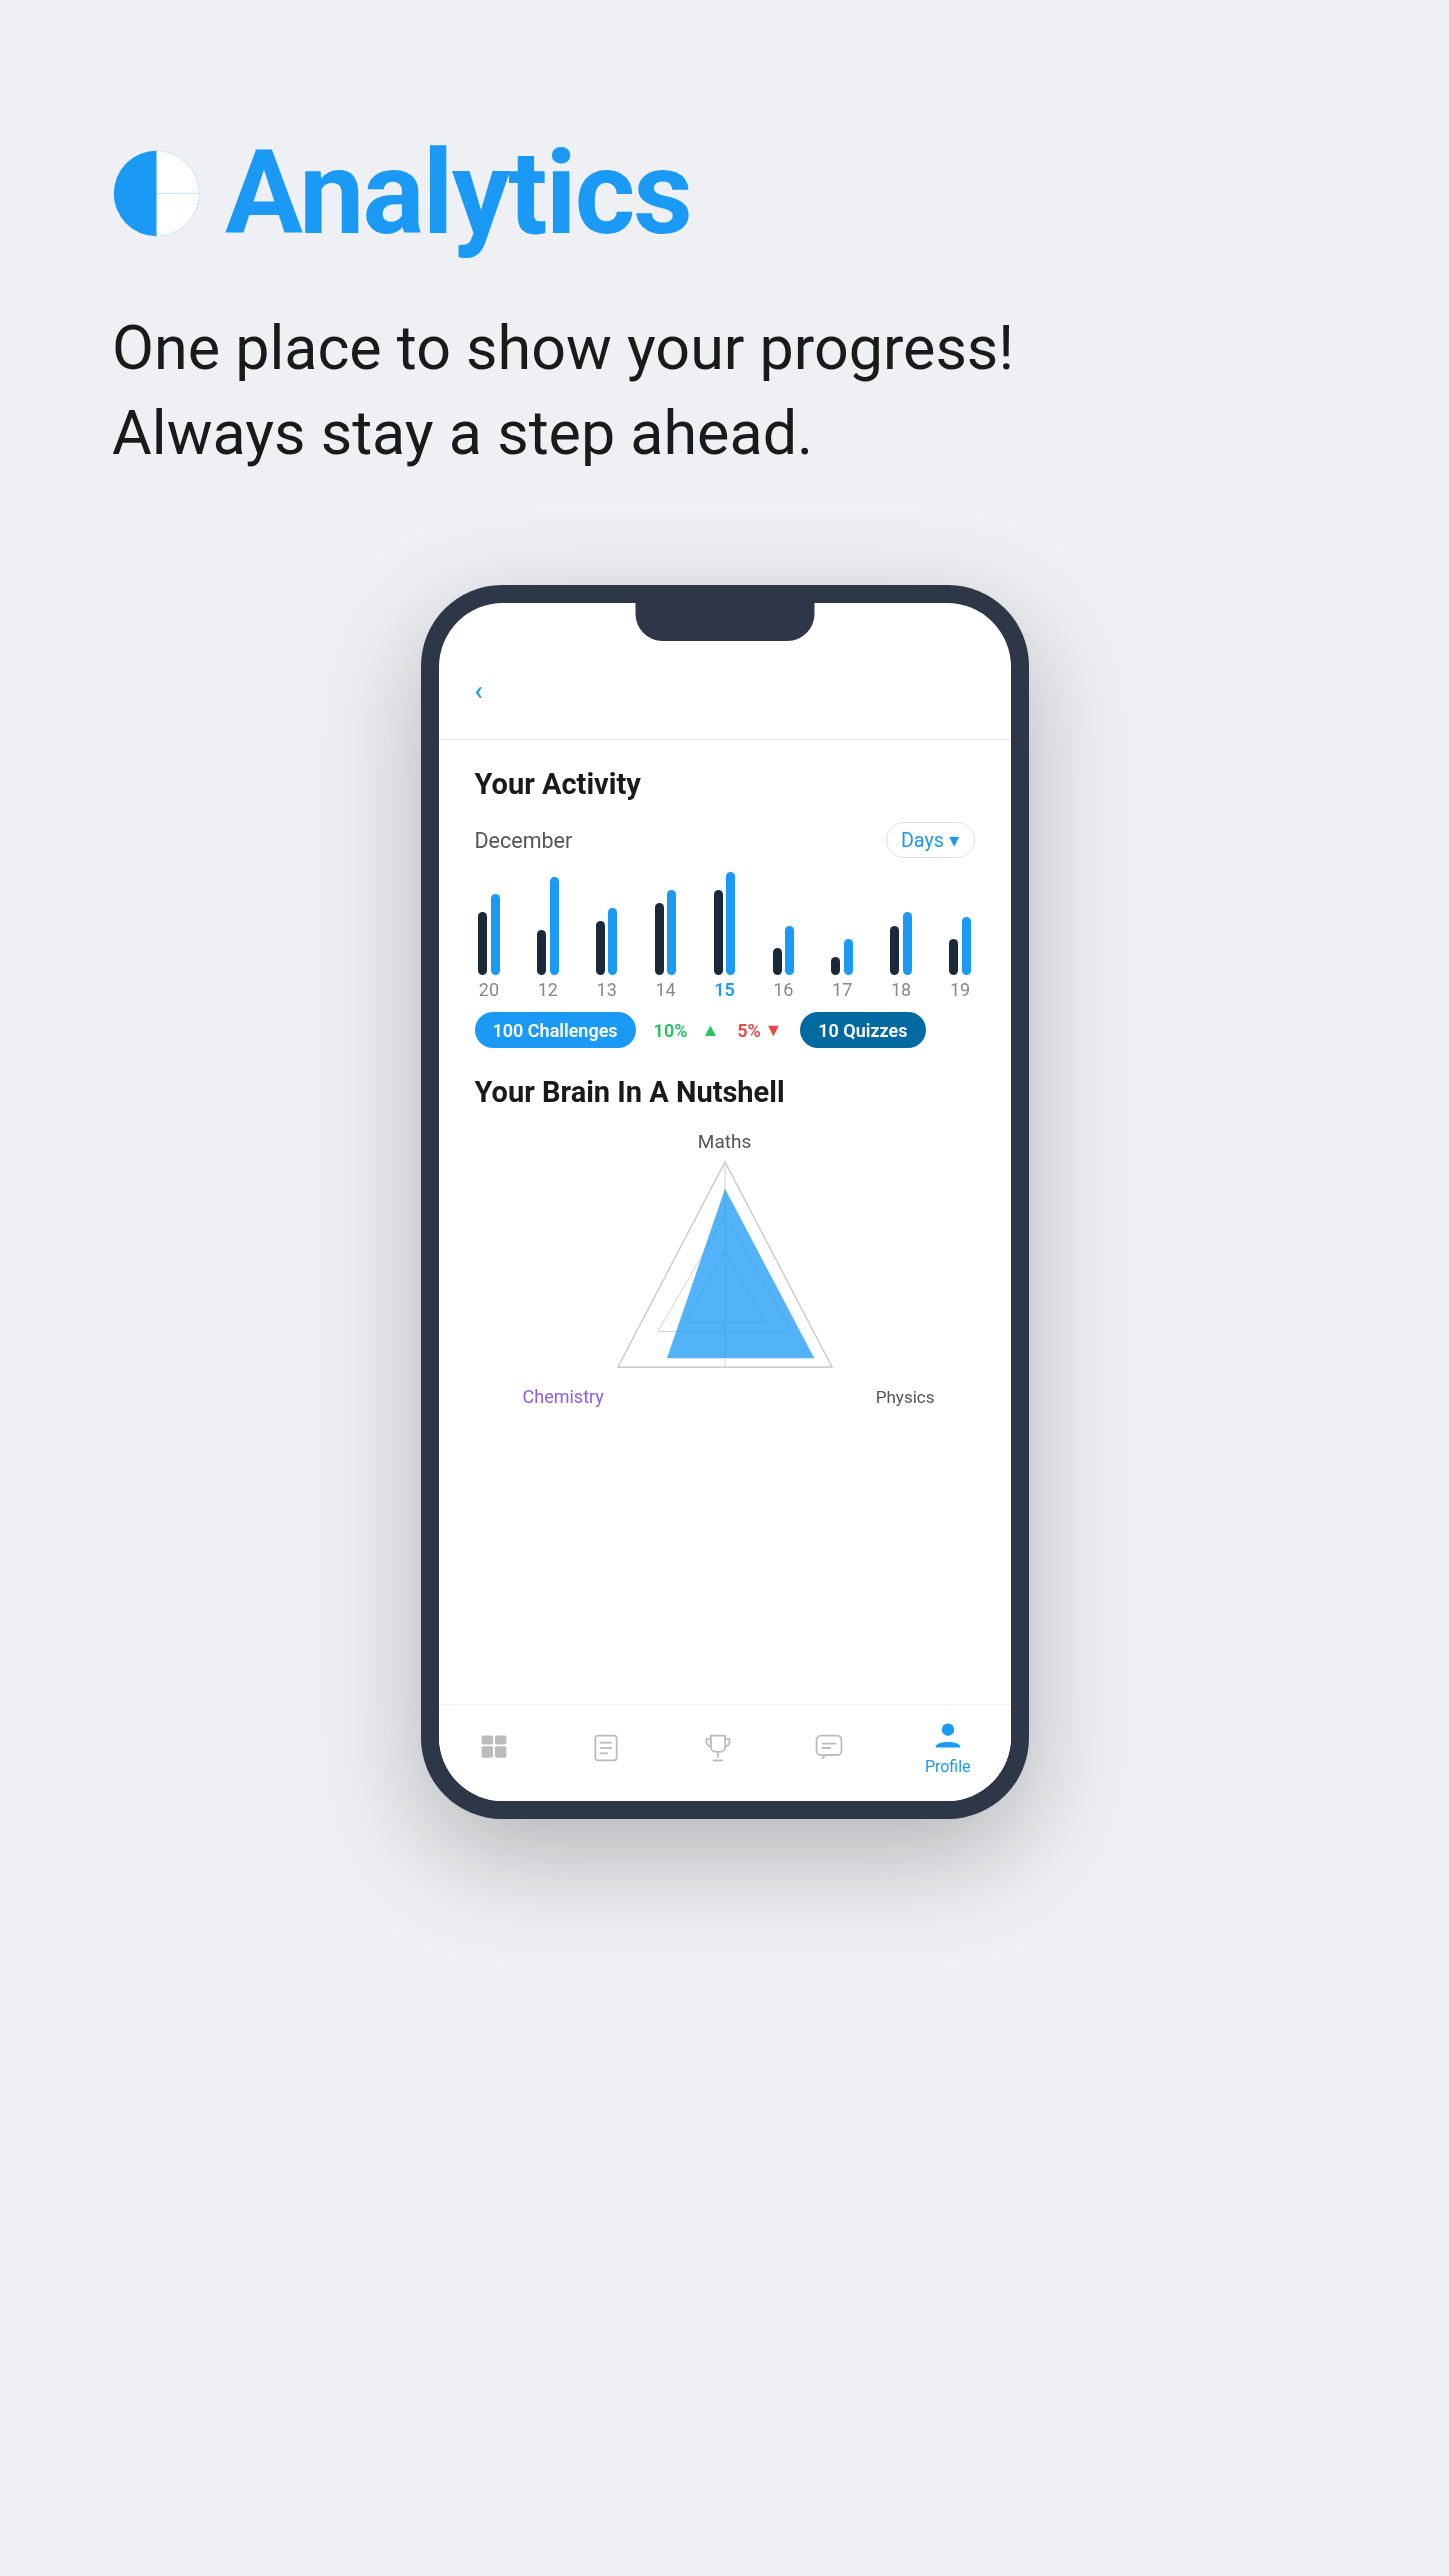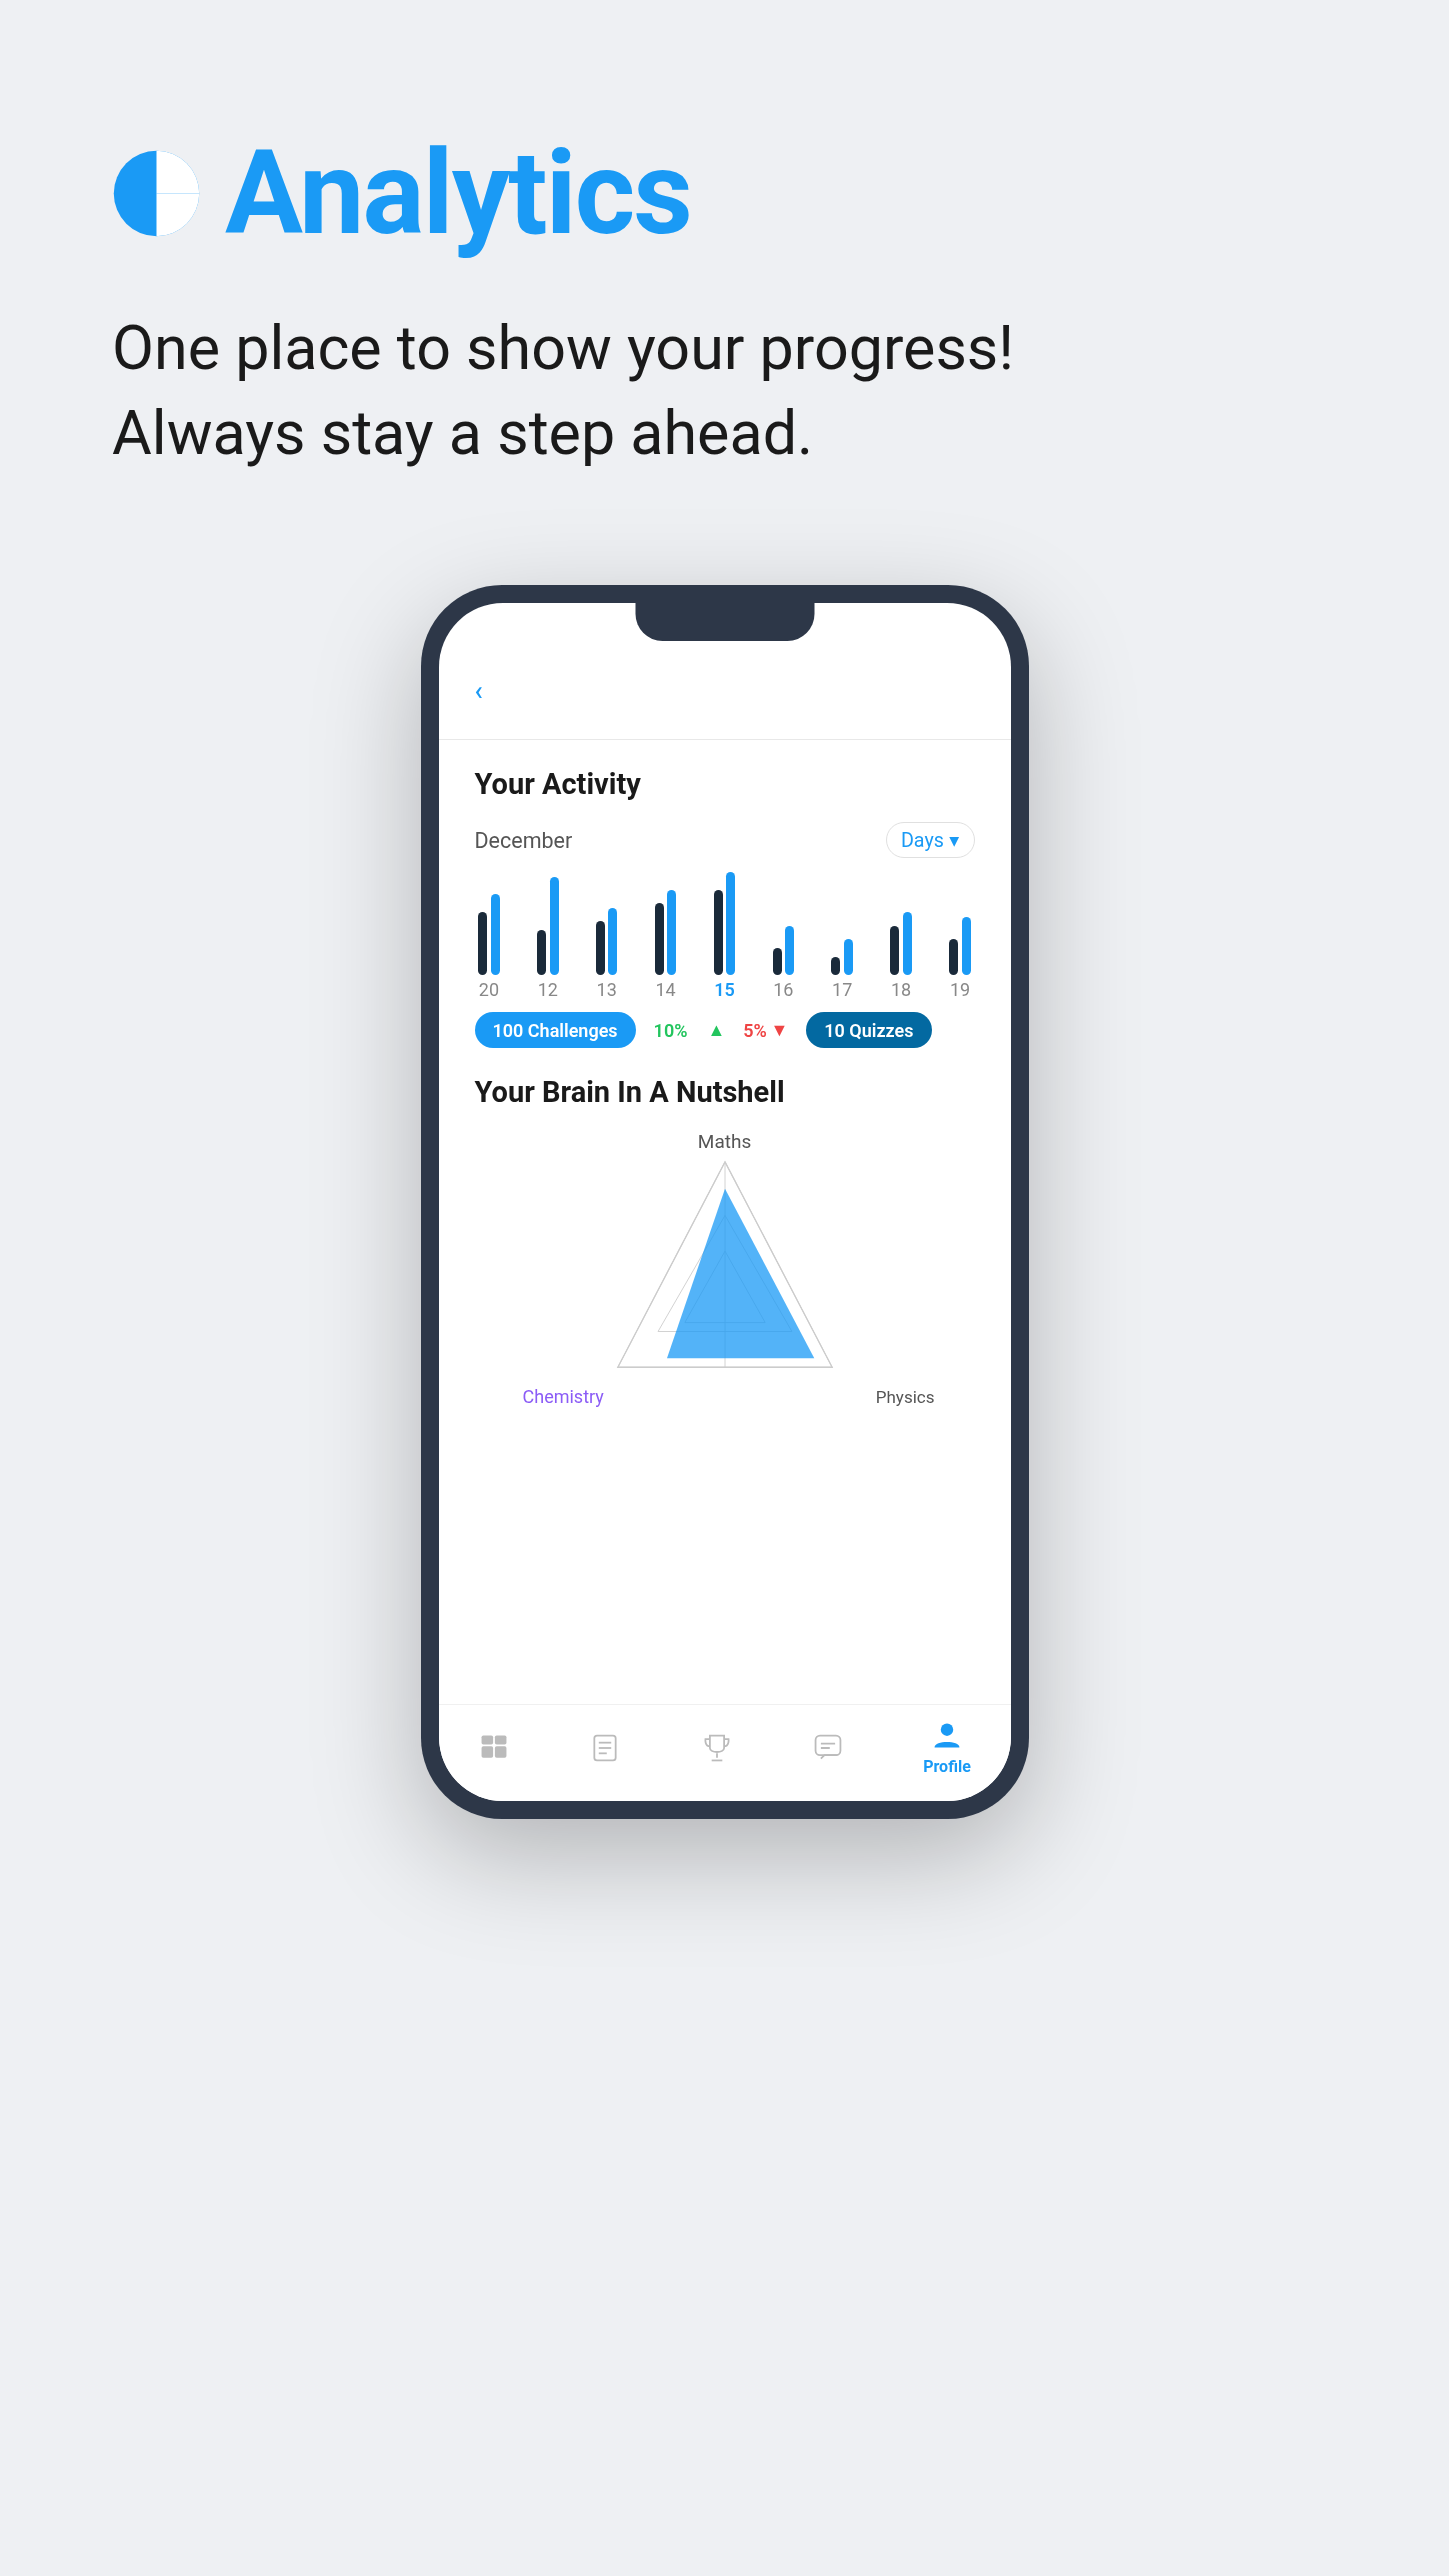--- a/index.html
+++ b/index.html
@@ -188,21 +188,21 @@
       padding: 7.2px 18px;
       font-size: 18px;
       font-weight: 600;
     }
     .stat-green {
       color: #22c55e;
       font-size: 18px;
       font-weight: 600;
       display: flex;
       align-items: center;
-      gap: 20px;
+      gap: 14px;
     }
     .stat-red {
       color: #ef4444;
       font-size: 18px;
       font-weight: 600;
       display: flex;
       align-items: center;
       gap: 3.6px;
     }
     .badge-dark {
@@ -270,21 +270,21 @@
       align-items: center;
       gap: 5.4px;
     }
     .nav-icon {
       width: 32px;
       height: 32px;
     }
     .nav-label-active {
       font-size: 16px;
       color: #1a9af5;
-      font-weight: 700;
+      font-weight: 400;
     }
   </style>
 </head>
 <body>
 
 <div class="header">
   <div class="header-title-row">
 
     <svg class="analytics-icon" viewBox="0 0 100 100" xmlns="http://www.w3.org/2000/svg">
       <circle cx="50" cy="50" r="48" fill="#1a9af5"></circle>

